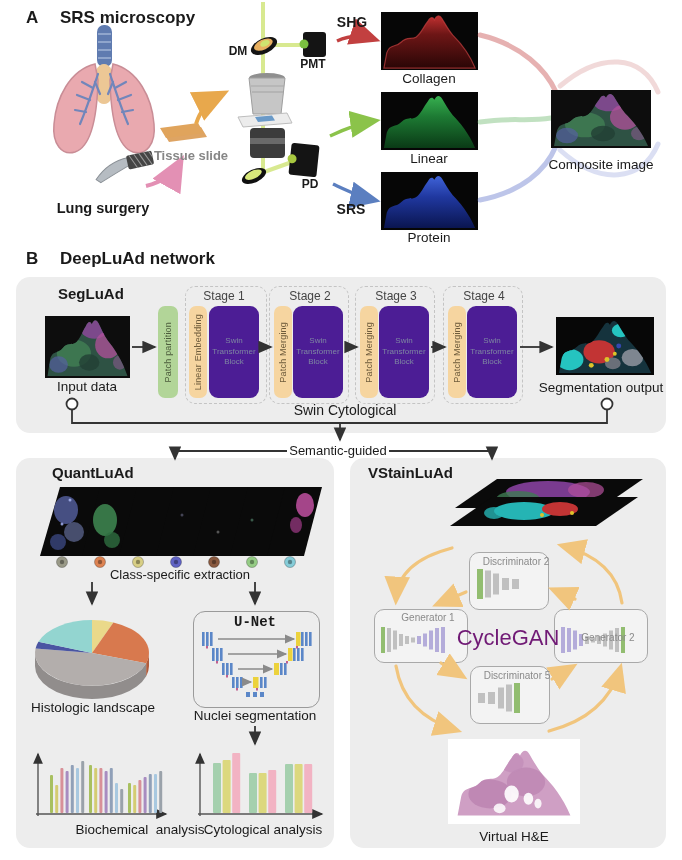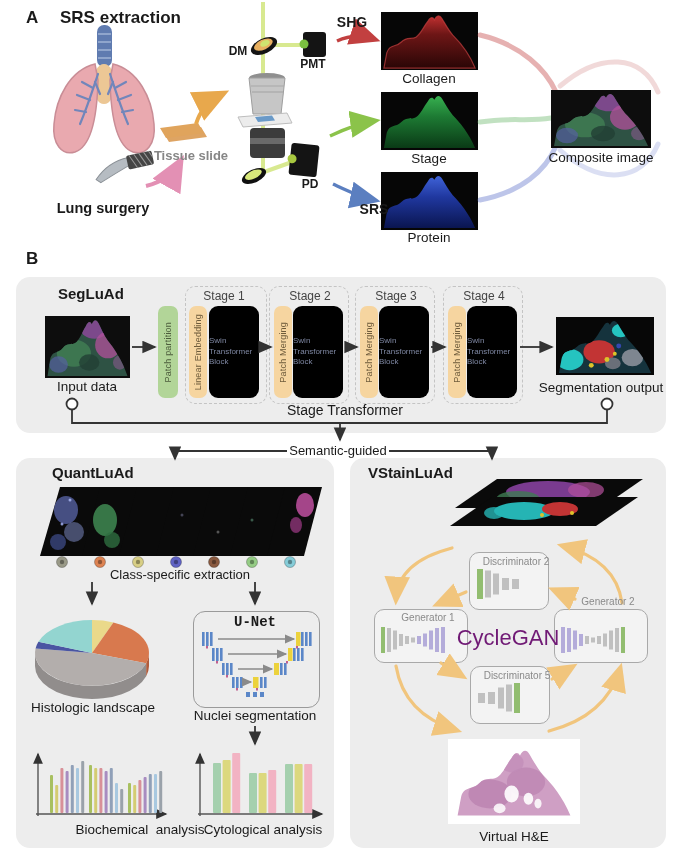--- a/index.html
+++ b/index.html
@@ -2,21 +2,21 @@
 <html><head>
 <meta charset="utf-8">
 <style>
   html,body{margin:0;padding:0;background:#fff;}
   #fig{position:relative;width:682px;height:860px;background:#fff;
        font-family:"Liberation Sans",sans-serif;color:#1a1a1a;overflow:hidden;}
   .panelbox{position:absolute;background:#ededed;border-radius:14px;}
   .stagebox{position:absolute;border:1.6px dashed #c4c4c4;border-radius:10px;background:transparent;}
   .vbox{position:absolute;border-radius:7px;display:flex;align-items:center;justify-content:center;}
   .vlabel{writing-mode:vertical-rl;transform:rotate(180deg);font-size:9px;letter-spacing:.2px;}
-  .swinbox{position:absolute;border-radius:9px;background:#000000;display:flex;align-items:center;justify-content:center;}
+  .swinbox{position:absolute;border-radius:9px;background:#4c1d95;display:flex;align-items:center;justify-content:center;text-align:center;}
   .swintxt{font-size:8px;line-height:1.3;color:#7e87a2;}
   .nnbox{position:absolute;border:1.5px solid #a9a9a9;border-radius:10px;background:#f3f3f3;}
   .whitebox{position:absolute;background:#fff;}
   .unetbox{position:absolute;border:1.5px solid #9a9a9a;border-radius:12px;}
   .cap{position:absolute;font-size:13.5px;white-space:nowrap;transform:translateX(-50%);}
   .lab{position:absolute;white-space:nowrap;}
   .b{font-weight:bold;}
   .t17{font-size:17px;} .t15{font-size:15px;} .t14{font-size:14px;} .t13{font-size:13px;} .t12{font-size:12px;}
   .gray{color:#868686;} .dgray{color:#444;}
   .nnlab{position:absolute;font-size:10px;color:#8a8a8a;white-space:nowrap;transform:translateX(-50%);padding-left:16px;}
@@ -532,52 +532,53 @@
         <ellipse cx="48" cy="14" rx="10" ry="8" fill="#c08cb8" opacity=".7"></ellipse>
         <ellipse cx="48" cy="40" rx="6" ry="7" fill="#fff" opacity=".9"></ellipse>
         <ellipse cx="62" cy="44" rx="4" ry="5" fill="#fff" opacity=".9"></ellipse>
         <ellipse cx="38" cy="52" rx="5" ry="4" fill="#fff" opacity=".85"></ellipse>
         <ellipse cx="70" cy="48" rx="3" ry="4" fill="#fff" opacity=".85"></ellipse>
       </g>
     </g>
   </svg>
 
   <div class="lab b t17" style="left:26px;top:8px;">A</div>
-  <div class="lab b t17" style="left:60px;top:8px;">SRS extraction</div>
+  <div class="lab b t17" style="left:60px;top:8px;">SRS microscopy</div>
   <div class="cap b" style="left:103px;top:200px;font-size:14.5px;">Lung surgery</div>
   <div class="cap b t13 gray" style="left:191px;top:148px;">Tissue slide</div>
   <div class="cap b t12" style="left:238px;top:44px;">DM</div>
   <div class="cap b t12" style="left:313px;top:57px;">PMT</div>
   <div class="cap b t12" style="left:310px;top:177px;">PD</div>
   <div class="cap b t14" style="left:352px;top:14px;">SHG</div>
-  <div class="cap b t14" style="left:351px;top:201px;margin-left:23px;">SRS</div>
+  <div class="cap b t14" style="left:351px;top:201px;">SRS</div>
   <div class="cap" style="left:429px;top:71px;">Collagen</div>
-  <div class="cap" style="left:429px;top:151px;">Stage</div>
+  <div class="cap" style="left:429px;top:151px;">Linear</div>
   <div class="cap" style="left:429px;top:230px;">Protein</div>
-  <div class="cap" style="left:601px;top:150px;">Composite image</div>
+  <div class="cap" style="left:601px;top:157px;">Composite image</div>
 
   <div class="lab b t17" style="left:26px;top:249px;">B</div>
+  <div class="lab b t17" style="left:60px;top:249px;">DeepLuAd network</div>
   <div class="lab b t15" style="left:58px;top:285px;">SegLuAd</div>
   <div class="cap" style="left:87px;top:379px;">Input data</div>
   <div class="cap t12 dgray" style="left:224px;top:289px;">Stage 1</div>
   <div class="cap t12 dgray" style="left:310px;top:289px;">Stage 2</div>
   <div class="cap t12 dgray" style="left:396px;top:289px;">Stage 3</div>
   <div class="cap t12 dgray" style="left:484px;top:289px;">Stage 4</div>
-  <div class="cap t14" style="left:345px;top:402px;">Stage Transformer</div>
+  <div class="cap t14" style="left:345px;top:402px;">Swin Cytological</div>
   <div class="cap" style="left:601px;top:380px;">Segmentation output</div>
   <div class="cap t13" style="left:338px;top:443px;">Semantic-guided</div>
 
   <div class="lab b t15" style="left:52px;top:464px;">QuantLuAd</div>
   <div class="cap t13" style="left:180px;top:567px;">Class-specific extraction</div>
   <div class="cap" style="left:93px;top:700px;">Histologic landscape</div>
   <div class="cap t14" style="left:255px;top:614px;font-weight:600;font-family:Liberation Mono, monospace;">U-Net</div>
   <div class="cap" style="left:255px;top:708px;">Nuclei segmentation</div>
   <div class="cap ws" style="left:100px;top:822px;">Biochemical  analysis</div>
   <div class="cap" style="left:263px;top:822px;">Cytological analysis</div>
 
   <div class="lab b t15" style="left:368px;top:464px;">VStainLuAd</div>
   <div class="nnlab" style="left:508px;top:556px;">Discriminator 2</div>
   <div class="nnlab" style="left:420px;top:612px;">Generator 1</div>
-  <div class="nnlab" style="left:600px;top:596px;">Generator 2</div>
+  <div class="nnlab" style="left:600px;top:632px;">Generator 2</div>
   <div class="nnlab" style="left:509px;top:670px;">Discriminator 5</div>
   <div class="cap" style="left:508px;top:625px;font-size:22px;color:#701a75;">CycleGAN</div>
   <div class="cap" style="left:514px;top:829px;">Virtual H&amp;E</div>
 </div>
 
 </body></html>

